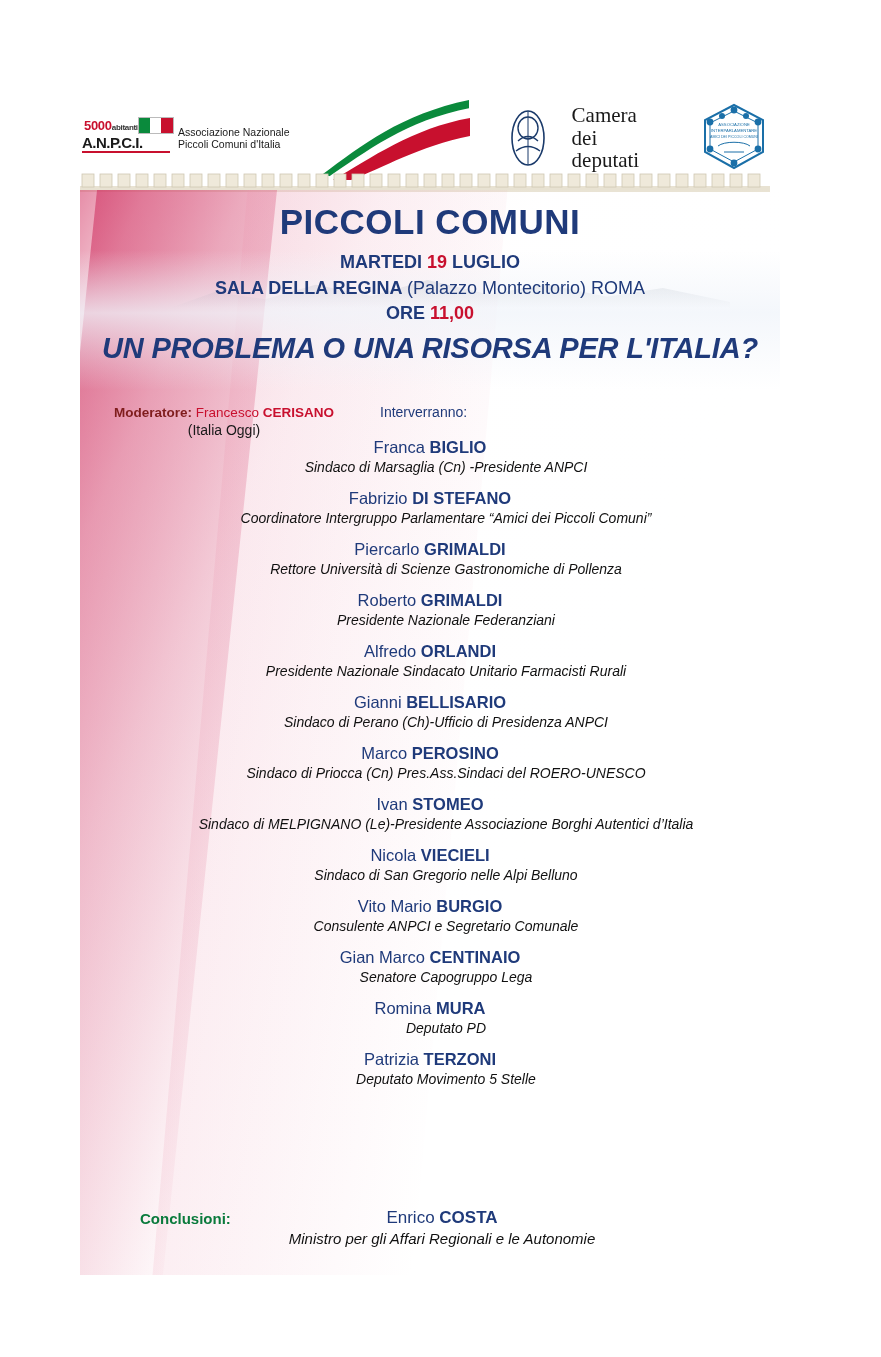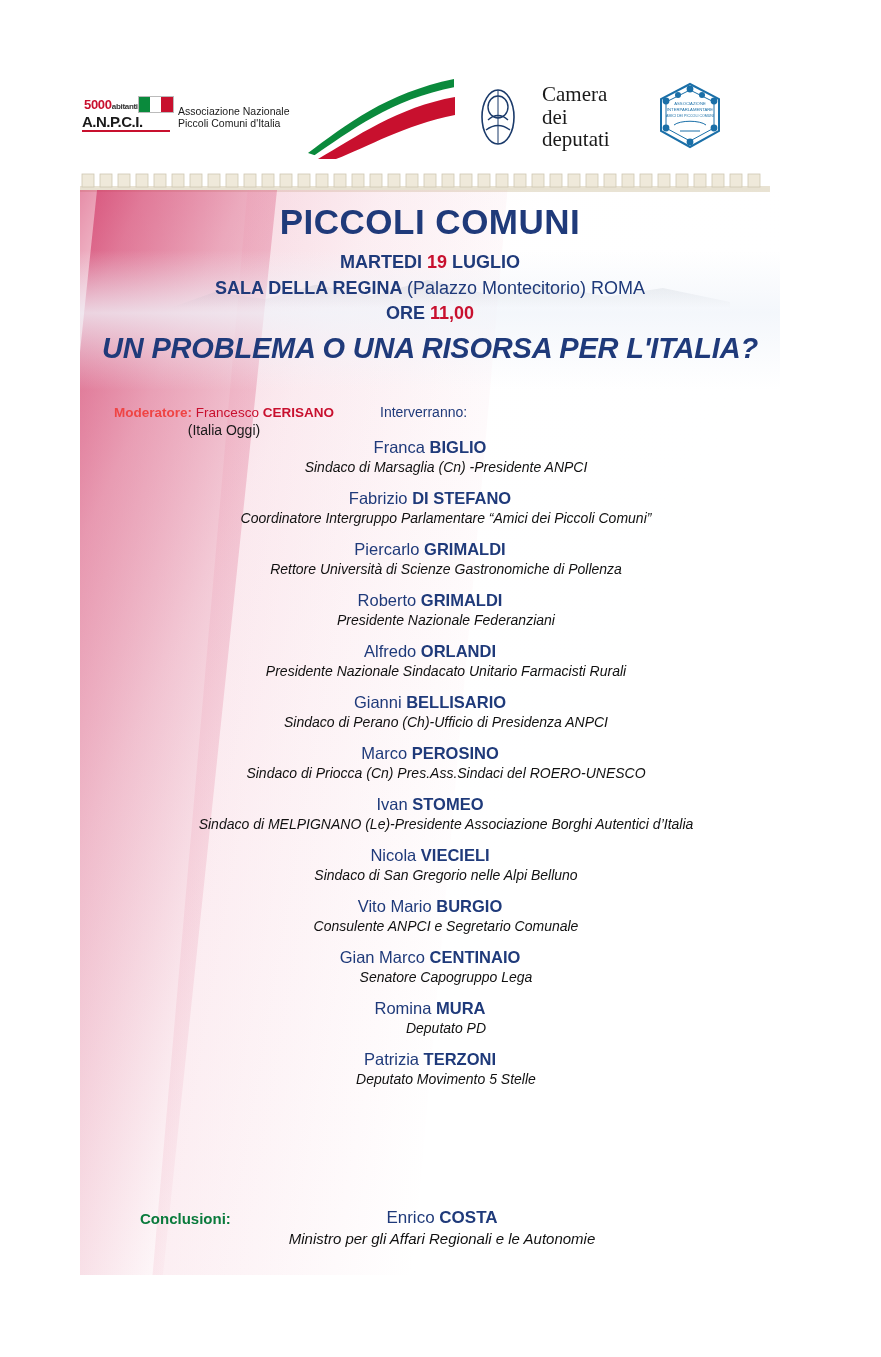--- a/index.html
+++ b/index.html
@@ -20,26 +20,26 @@
     left: 0; top: 0;
     width: 881px;
     height: 1357px;
     background: #ffffff;
   }
 
   
   .logo-strip {
     position: absolute;
     left: 80px;
-    top: 72px;
+    top: 93px;
     width: 700px;
     height: 90px;
     display: flex;
     align-items: center;
-    justify-content: flex-start;
+    justify-content: space-between;
   }
 
   
   .anpci-logo {
     position: relative;
     width: 230px;
     height: 60px;
     display: flex;
     align-items: center;
   }
@@ -245,21 +245,21 @@
   }
 
   .moderator {
     position: absolute;
     left: 14px; top: 215px;
     width: 260px;
     text-align: center;
     font-size: 13.5px;
     font-weight: bold;
   }
-  .moderator .lbl { color: #ef4444; }
+  .moderator .lbl { color: #7f1d1d; }
   .moderator .nm-first { color: #c8102e; font-weight: normal; }
   .moderator .nm-last { color: #c8102e; }
   .moderator .sub {
     display: block;
     margin-top: 2px;
     font-size: 14px;
     font-weight: normal;
     color: #1a1a1a;
   }
 

